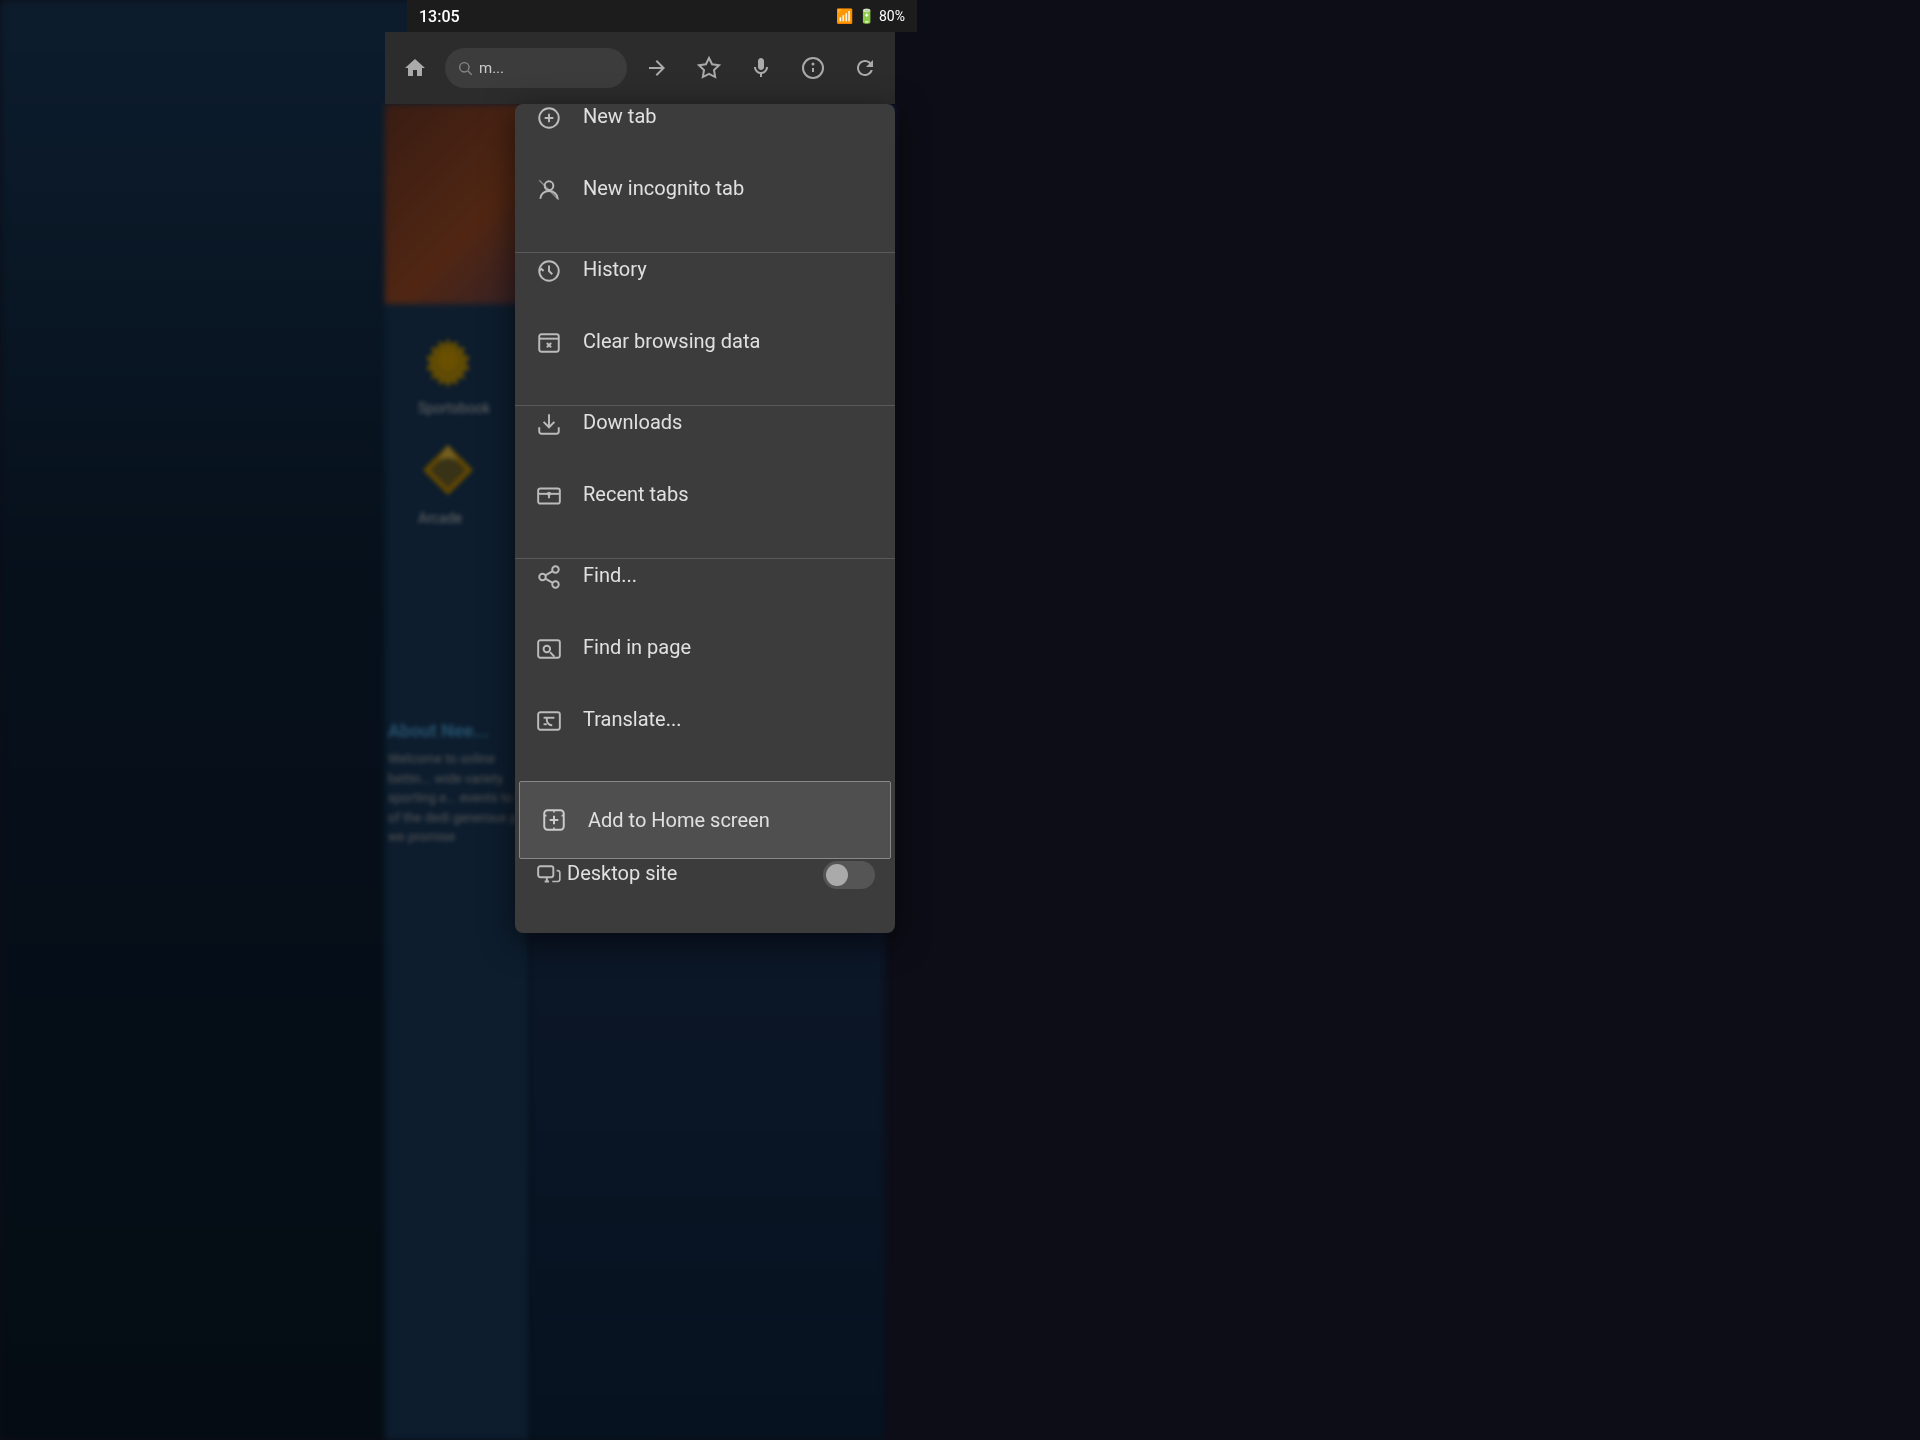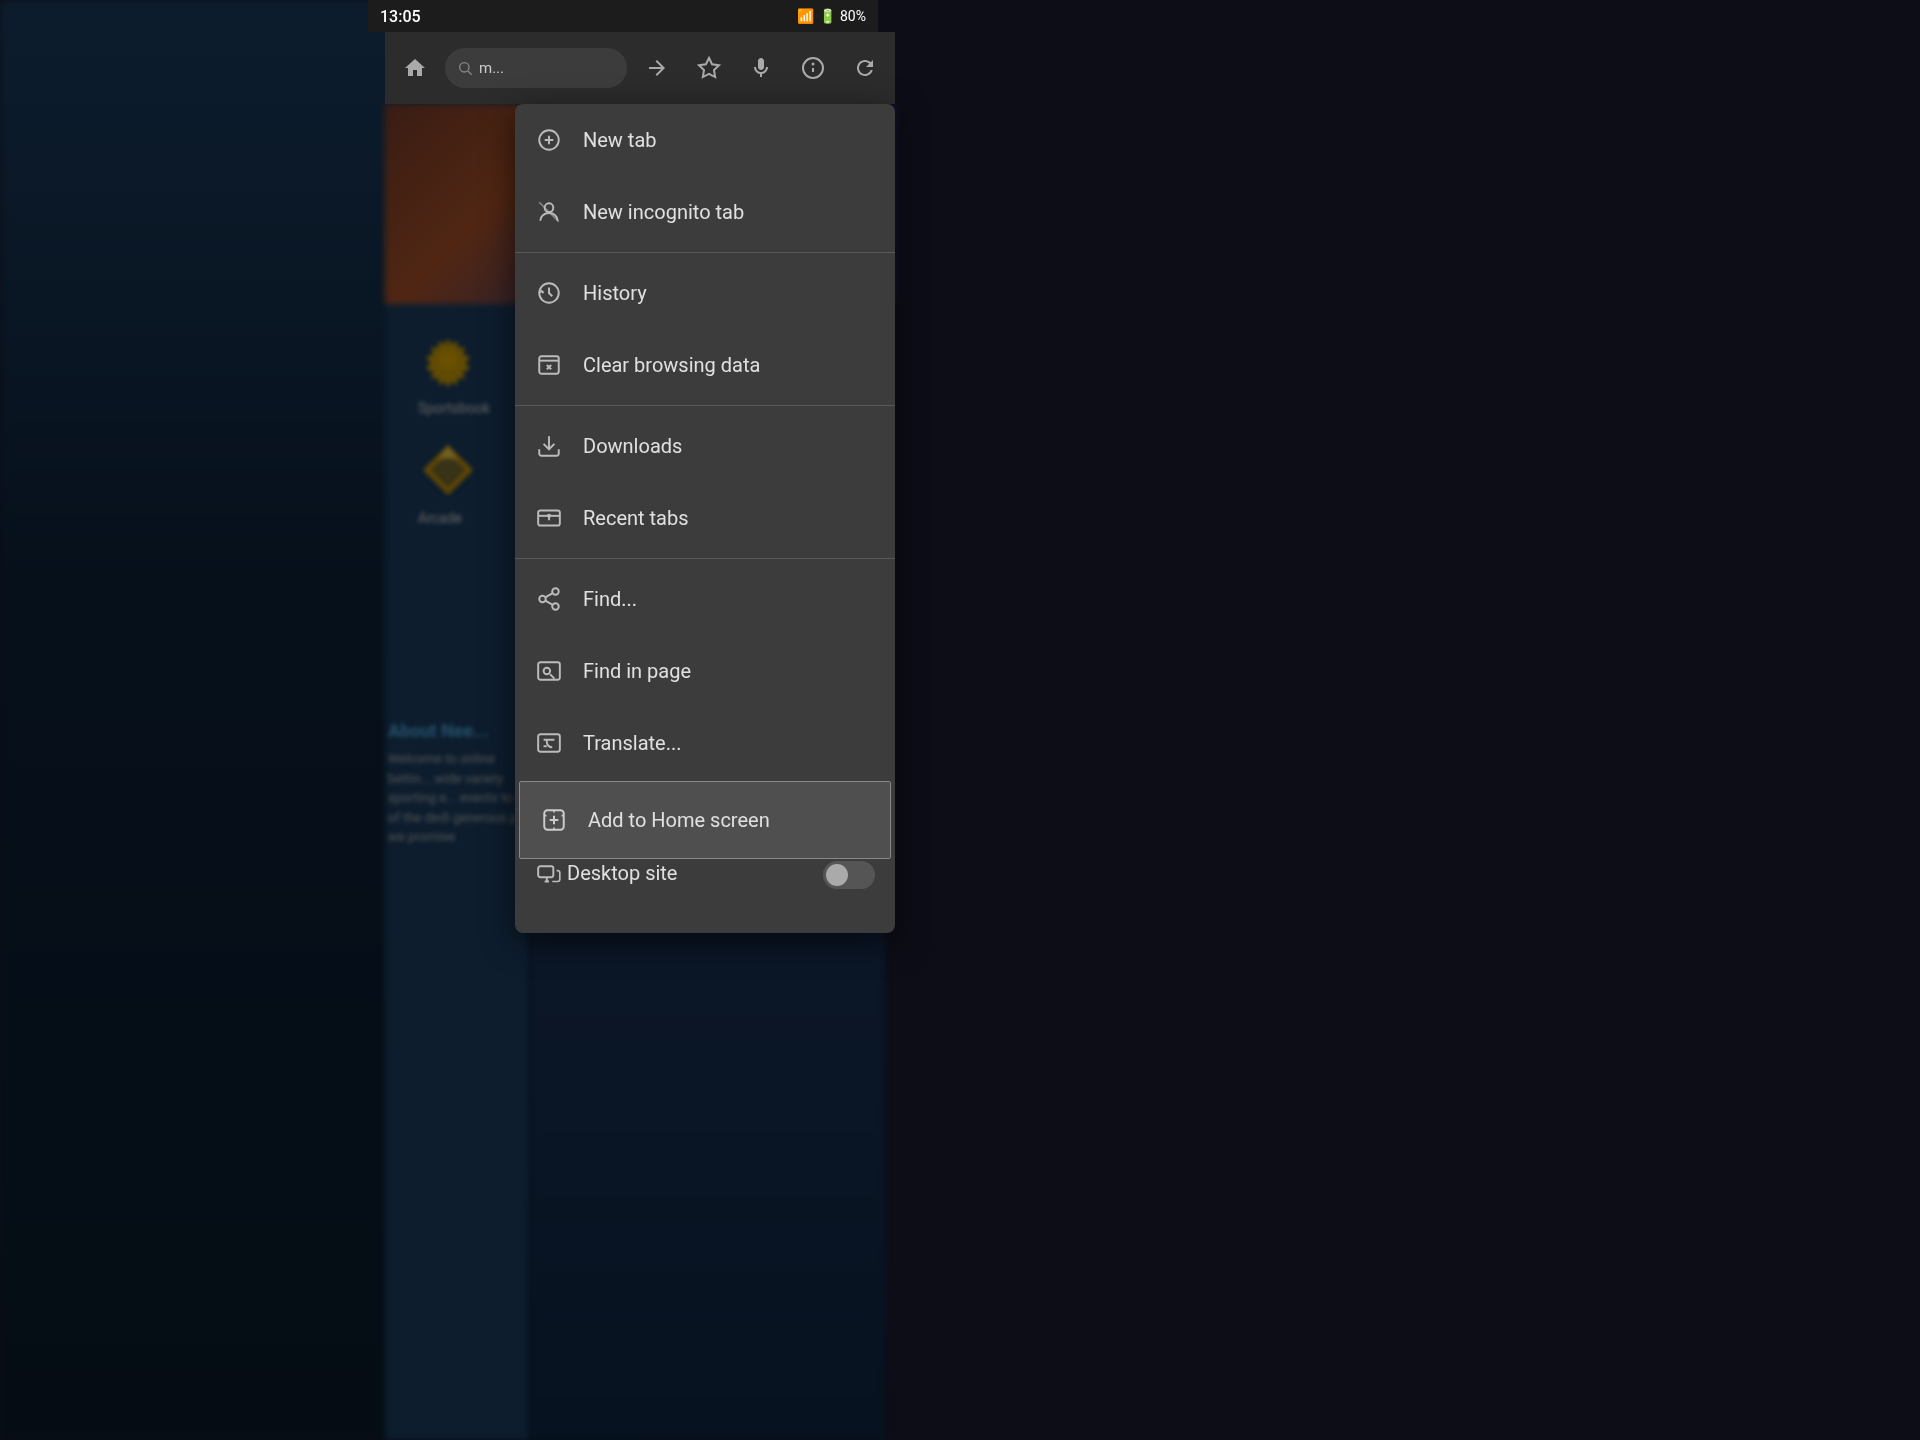--- a/index.html
+++ b/index.html
@@ -22,21 +22,21 @@
       height: 1440px;
       background: linear-gradient(180deg, #1a3a5c 0%, #0d2137 40%, #0a1928 100%);
       filter: blur(4px);
       z-index: 1;
     }
 
     
     .status-bar {
       position: absolute;
       top: 0;
-      left: 368px;
+      left: 407px;
       width: 510px;
       height: 32px;
       background: #1c1c1c;
       display: flex;
       align-items: center;
       justify-content: space-between;
       padding: 0 12px;
       z-index: 10;
     }
 
@@ -180,21 +180,20 @@
       width: 380px;
       background: #3c3c3c;
       border-radius: 8px;
       z-index: 20;
       overflow: hidden;
       box-shadow: 0 8px 32px rgba(0,0,0,0.6);
     }
 
     .menu-item {
       display: flex;
-      align-items: center;
       padding: 0 20px;
       height: 72px;
       cursor: pointer;
       transition: background 0.15s;
       gap: 20px;
     }
 
     .menu-divider {
       height: 1px;
       background: rgba(255,255,255,0.15);

